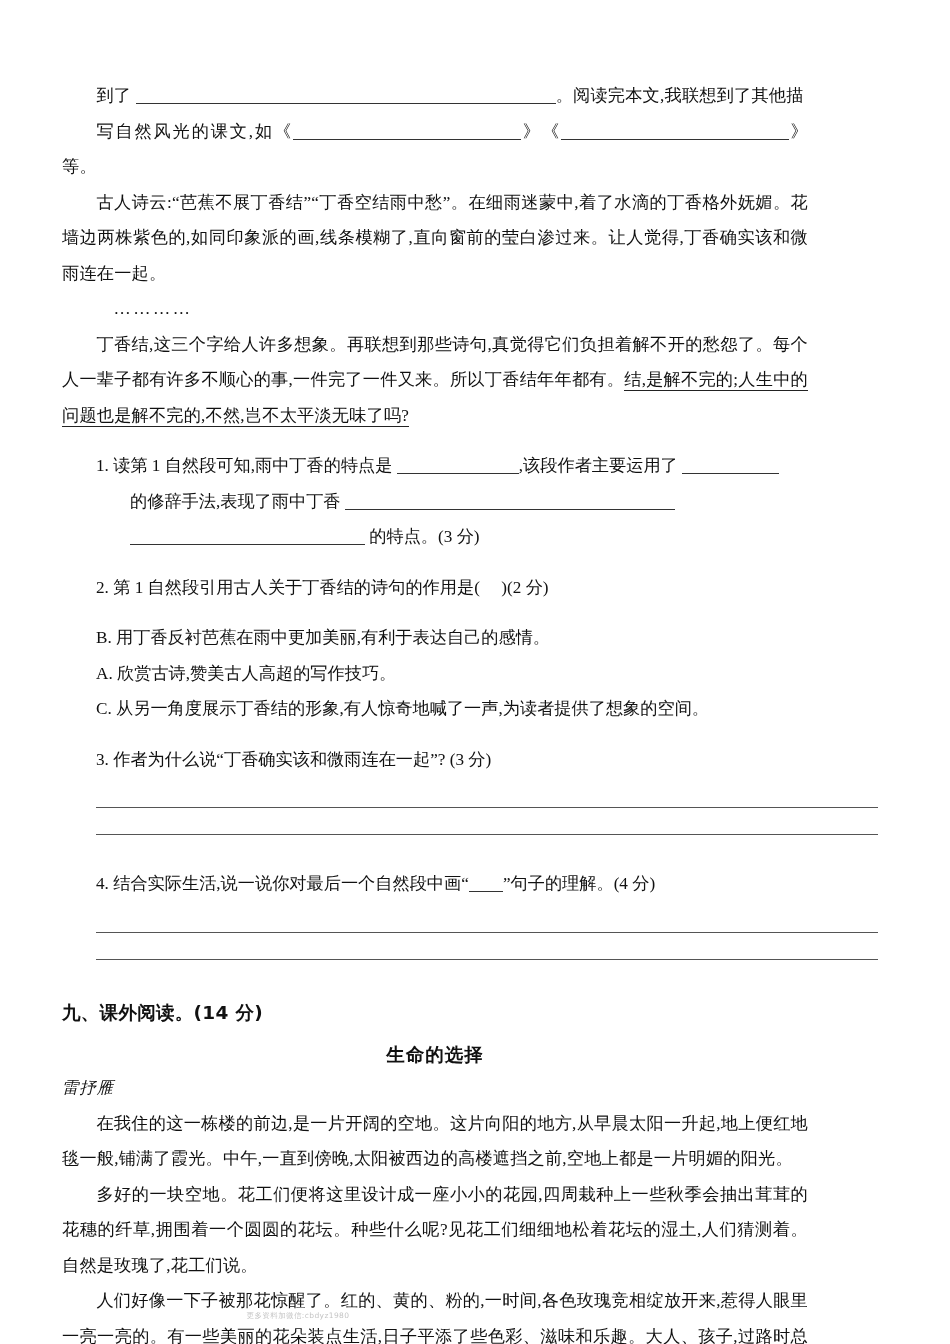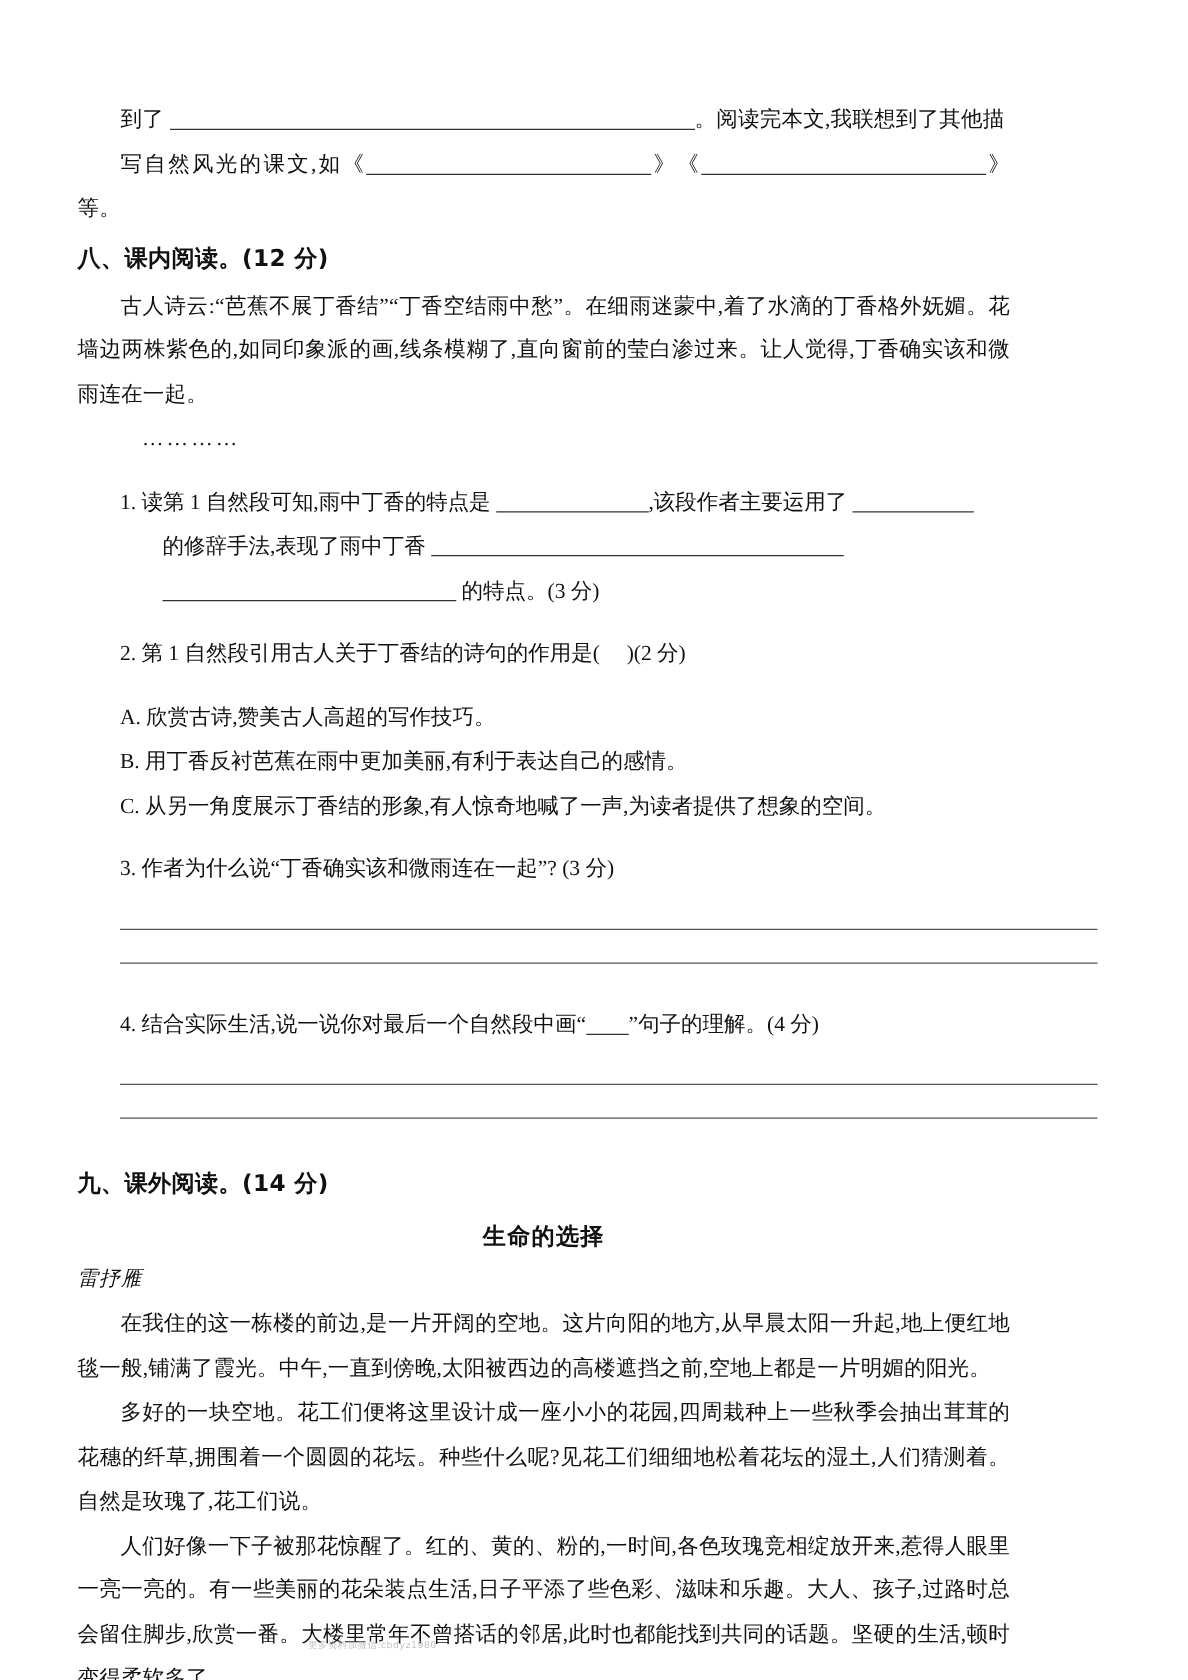--- a/index.html
+++ b/index.html
@@ -138,30 +138,30 @@
 </head>
 <body>
 
 <div class="page">
 
   <div>
     <p class="para indent2"><span>到了</span> <span class="blank b-xxl"></span><span>。阅读完本文,我联想到了其他描</span></p>
     <p class="para indent2"><span>写自然风光的课文,如《</span><span class="blank b-bk"></span><span>》《</span><span class="blank b-bk"></span><span>》等。</span></p>
   </div>
 
-  <h2 class="sec-head">八、课内阅读。(12 分)</h2>
 
   <p class="para indent2">古人诗云:“芭蕉不展丁香结”“丁香空结雨中愁”。在细雨迷蒙中,着了水滴的丁香格外妩媚。花墙边两株紫色的,如同印象派的画,线条模糊了,直向窗前的莹白渗过来。让人觉得,丁香确实该和微雨连在一起。</p>
   <p class="dots">…………</p>
+  <p class="para indent2"><span>丁香结,这三个字给人许多想象。再联想到那些诗句,真觉得它们负担着解不开的愁怨了。每个人一辈子都有许多不顺心的事,一件完了一件又来。所以丁香结年年都有。</span><span class="uline">结,是解不完的;人生中的问题也是解不完的,不然,岂不太平淡无味了吗?</span></p>
 
   <p class="q"><span>1.</span> <span>读第 1 自然段可知,雨中丁香的特点是</span> <span class="blank b-med"></span><span>,该段作者主要运用了</span> <span class="blank b-sm"></span><span class="cont"><span>的修辞手法,表现了雨中丁香</span> <span class="blank b-lg"></span></span><span class="cont"><span class="blank b-full"></span> <span>的特点。(3 分)</span></span></p>
 
   <p class="q"><span>2.</span> <span>第 1 自然段引用古人关于丁香结的诗句的作用是(</span><span class="answer-slot">&nbsp;&nbsp;&nbsp;&nbsp;&nbsp;</span><span>)(2 分)</span></p>
+  <p class="opt">B. 用丁香反衬芭蕉在雨中更加美丽,有利于表达自己的感情。</p>
   <p class="opt">A. 欣赏古诗,赞美古人高超的写作技巧。</p>
-  <p class="opt">B. 用丁香反衬芭蕉在雨中更加美丽,有利于表达自己的感情。</p>
   <p class="opt">C. 从另一角度展示丁香结的形象,有人惊奇地喊了一声,为读者提供了想象的空间。</p>
 
   <p class="q"><span>3.</span> <span>作者为什么说“丁香确实该和微雨连在一起”? (3 分)</span></p>
   <div class="ansline first"></div>
   <div class="ansline"></div>
 
   <div class="spacer-md"></div>
 
   <p class="q"><span>4.</span> <span>结合实际生活,说一说你对最后一个自然段中画“</span><span class="blank b-dash"></span><span>”句子的理解。(4 分)</span></p>
   <div class="ansline first"></div>

